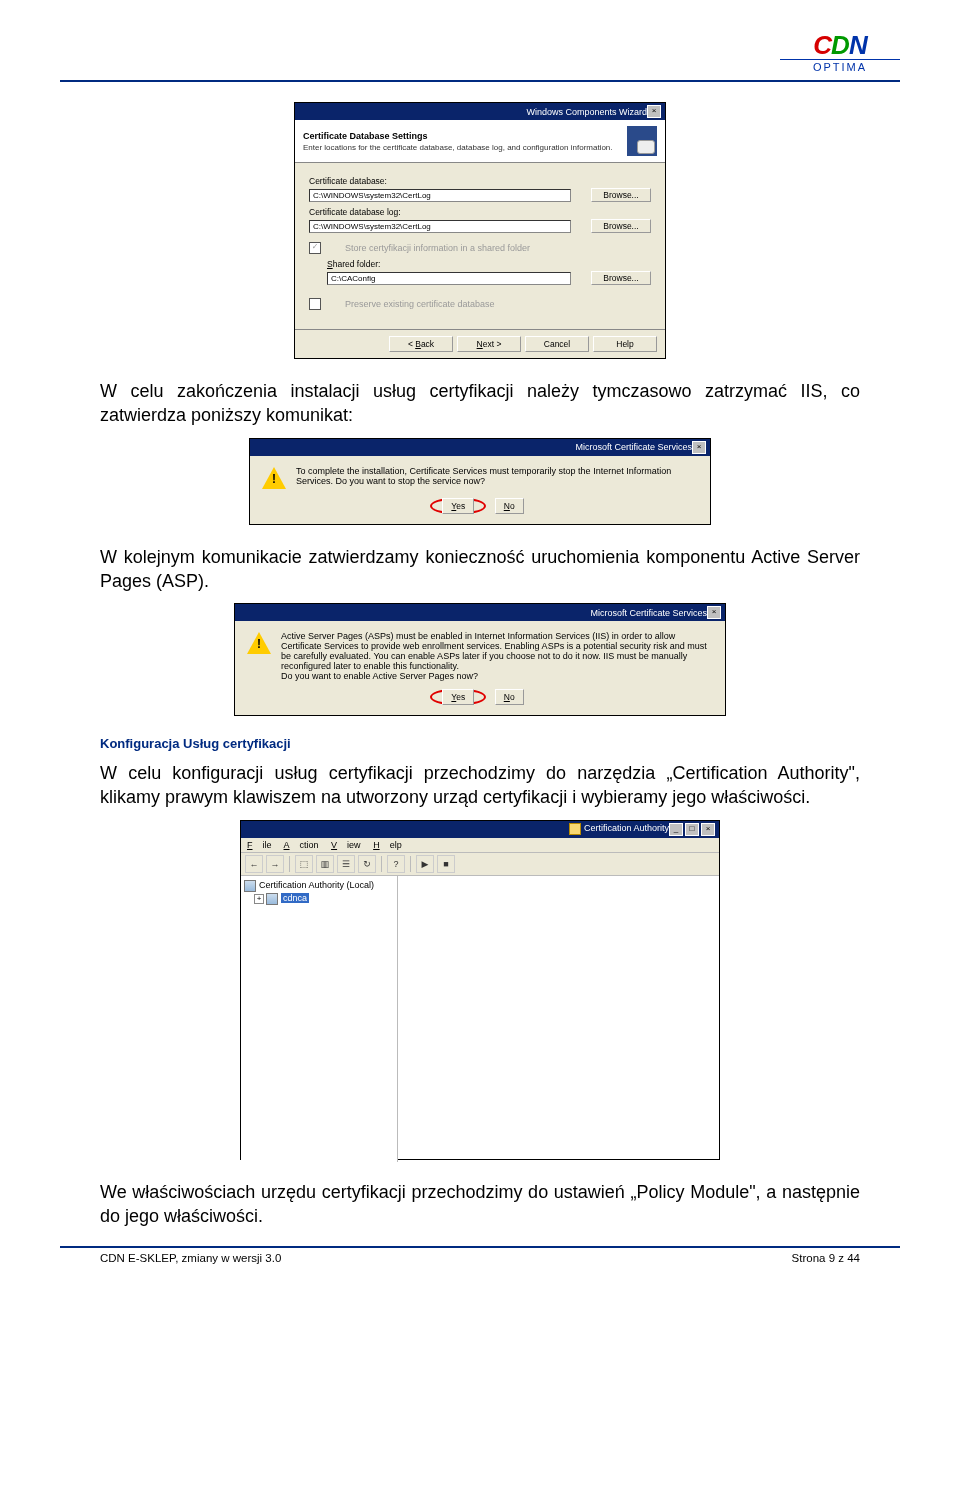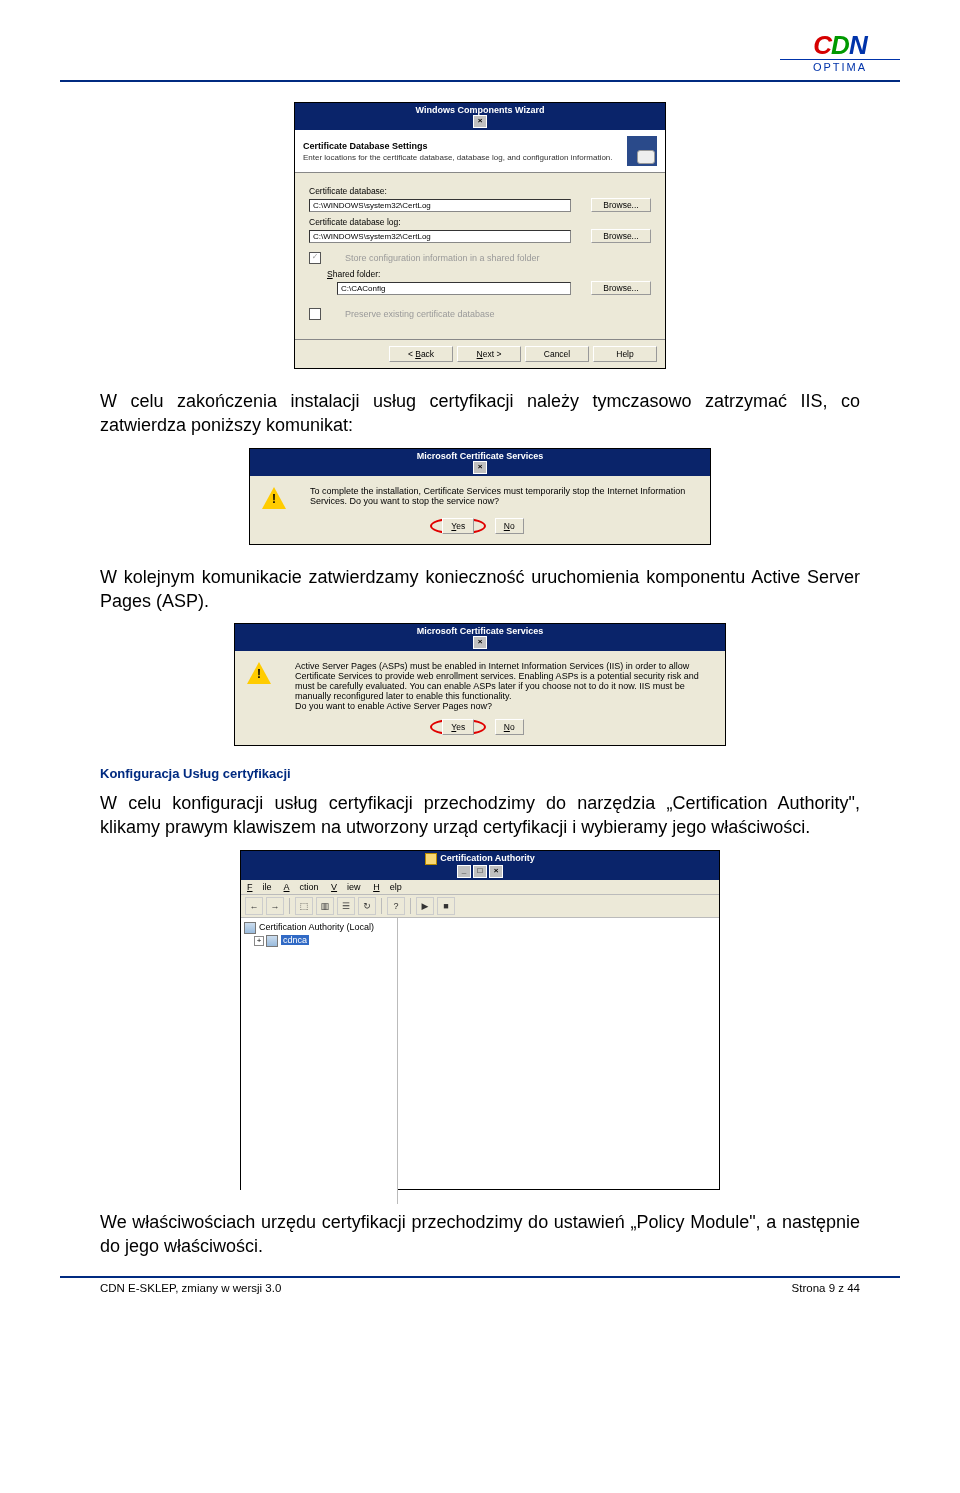--- a/index.html
+++ b/index.html
@@ -77,23 +77,22 @@
     font-size: 9px;
     width: 370px;
   }
   .titlebar {
     background: #0a246a;
     color: #fff;
     padding: 2px 4px;
     display: flex;
     justify-content: flex-end;
     align-items: center;
-    font-weight: bold;
-    font-size: 9px;
-    flex-direction: column;
+    font-weight: normal;
+    font-size: 9px;
   }
   .titlebar .xbtn {
     width: 12px; height: 11px;
     background: #c0c0c0;
     border: 1px solid #fff;
     color: #000;
     font-size: 8px;
     line-height: 9px;
     text-align: center;
   }
@@ -164,21 +163,21 @@
     text-align: left;
     border: 1px solid #000;
     background: #ece9d8;
     font-family: Tahoma, Arial, sans-serif;
     font-size: 9px;
     width: 460px;
   }
   .msgbody {
     padding: 10px 12px 4px 12px;
     display: flex;
-    gap: 24px;
+    gap: 10px;
     align-items: flex-start;
   }
   .warn-icon {
     width: 24px; height: 24px;
     flex-shrink: 0;
     display: flex; align-items: center; justify-content: center;
   }
   .warn-tri {
     width: 0; height: 0;
     border-left: 12px solid transparent;
@@ -344,24 +343,24 @@
           <div class="btn">Browse...</div>
         </div>
         <div class="field-label">Certificate database log:</div>
         <div class="row">
           <div class="textbox">C:\WINDOWS\system32\CertLog</div>
           <div class="btn">Browse...</div>
         </div>
         <div style="height:6px"></div>
         <div class="row disabled-text">
           <span class="chk">✓</span>
-          <span>Store configuration information in a shared folder</span>
+          <span>Store certyfikacji information in a shared folder</span>
         </div>
         <div class="field-label" style="margin-left:18px"><span class="u">S</span>hared folder:</div>
-        <div class="row" style="margin-left:28px">
+        <div class="row" style="margin-left:18px">
           <div class="textbox">C:\CAConfig</div>
           <div class="btn">Browse...</div>
         </div>
         <div style="height:10px"></div>
         <div class="row disabled-text">
           <span class="chk"></span>
           <span>Preserve existing certificate database</span>
         </div>
         <div style="height:8px"></div>
       </div>

